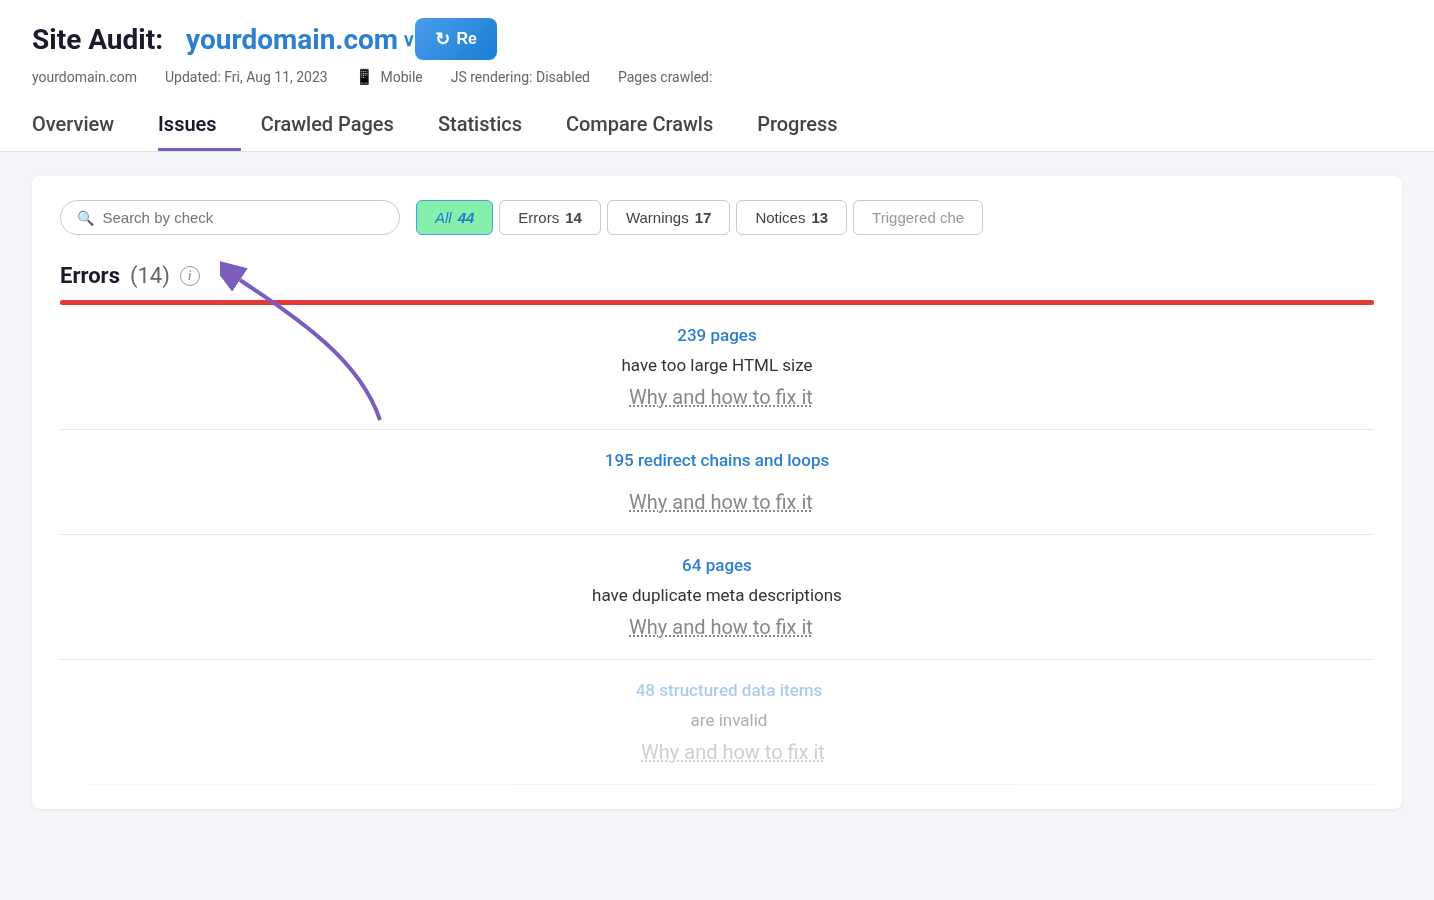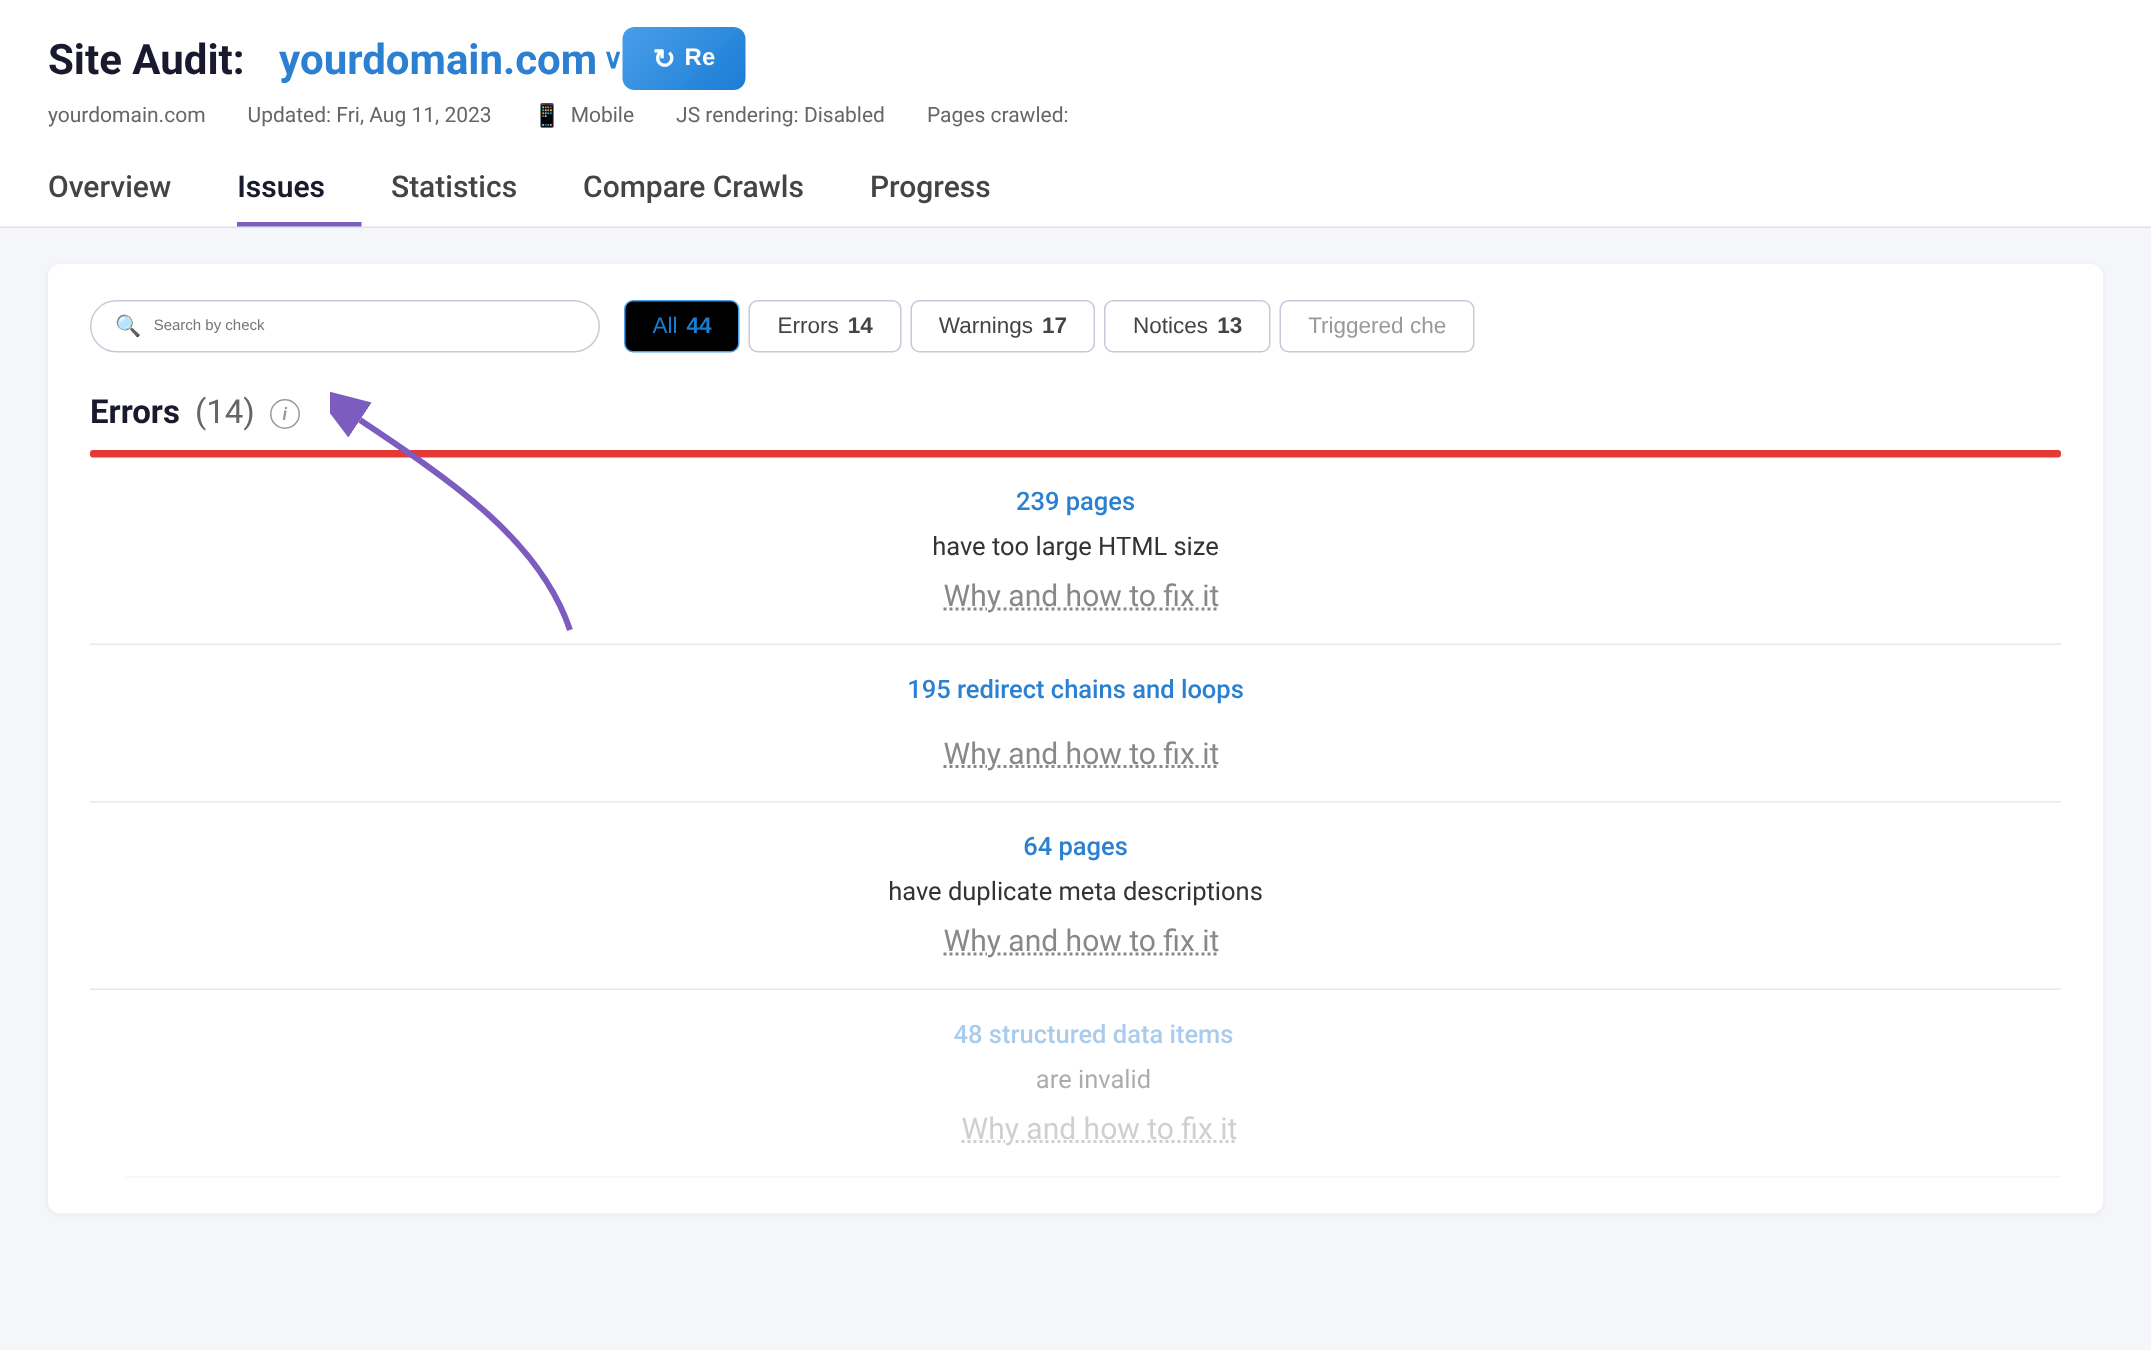--- a/index.html
+++ b/index.html
@@ -144,21 +144,21 @@
 
     .search-icon {
       color: #999;
       margin-right: 8px;
       font-size: 14px;
     }
 
     .search-input {
       border: none;
       outline: none;
-      font-size: 10px;
+      font-size: 15px;
       color: #999;
       width: 100%;
       background: transparent;
     }
 
     .filter-buttons {
       display: flex;
       gap: 6px;
     }
 
@@ -170,23 +170,24 @@
       cursor: pointer;
       background: #fff;
       color: #444;
       display: flex;
       align-items: center;
       gap: 6px;
       white-space: nowrap;
     }
 
     .filter-btn.active {
-      background: #000000;
+      background: #86efac;
       border-color: #4a9eea;
       color: #1a7dd4;
+      font-style: italic;
     }
 
     .filter-btn .count {
       font-weight: 600;
     }
 
     .filter-btn-triggered {
       border: 1.5px solid #c8c8d8;
       border-radius: 6px;
       padding: 8px 18px;
@@ -322,20 +323,21 @@
         <span class="mobile-icon">📱</span>
         <span>Mobile</span>
       </span>
       <span>JS rendering: Disabled</span>
       <span>Pages crawled:</span>
     </div>
 
     <nav class="nav-tabs">
       <a class="nav-tab">Overview</a>
       <a class="nav-tab active">Issues</a>
+      <a class="nav-tab">Crawled Pages</a>
       <a class="nav-tab">Statistics</a>
       <a class="nav-tab">Compare Crawls</a>
       <a class="nav-tab">Progress</a>
     </nav>
   </div>
 
   <div class="main-content">
     <div class="issues-panel">
 
       <div class="filter-bar">

